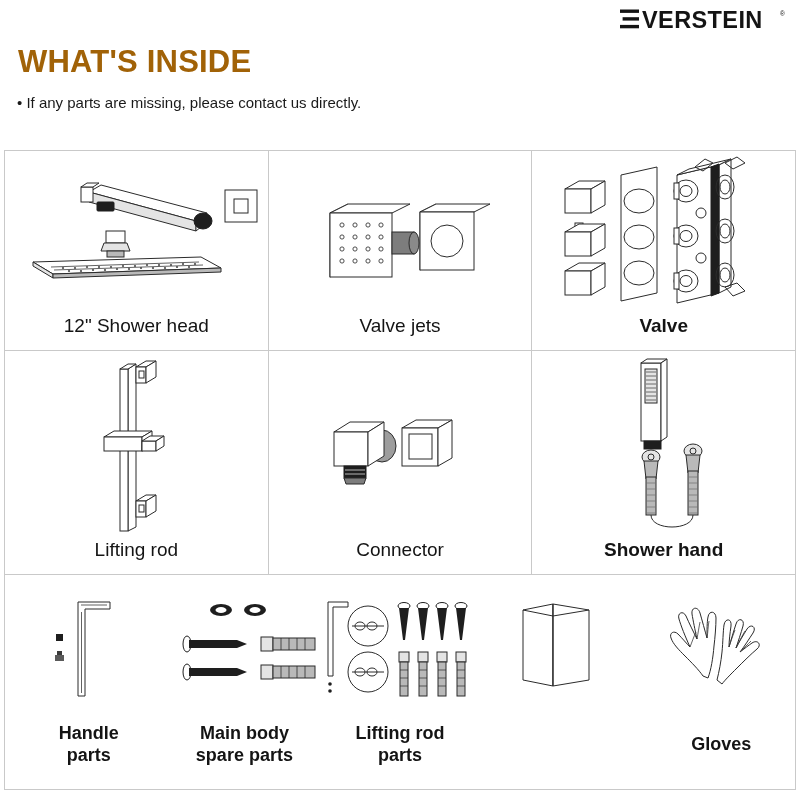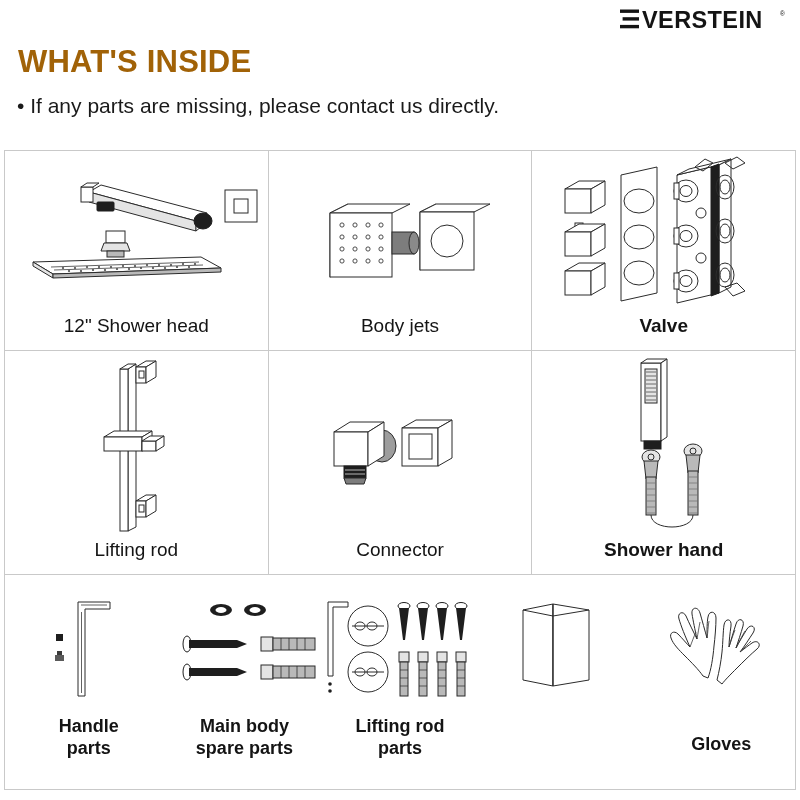--- a/index.html
+++ b/index.html
@@ -44,21 +44,21 @@
     font-weight: bold;
     letter-spacing: 0.2px;
     line-height: 1;
     color: #a16207;
     margin: 0;
   }
   .subtitle {
     position: absolute;
     left: 17px;
     top: 95px;
-    font-size: 21px;
+    font-size: 15px;
     line-height: 1;
     color: #1a1a1a;
     margin: 0;
     white-space: nowrap;
   }
 
   
   .parts-table {
     position: absolute;
     left: 4px;
@@ -126,21 +126,21 @@
     flex: 1 1 0;
   }
   .mini-art {
     height: 120px;
     display: flex;
     align-items: center;
     justify-content: center;
     margin-top: 14px;
   }
   .mini-label {
-    margin-top: 7px;
+    margin-top: 14px;
     font-size: 18px;
     line-height: 1.2;
     text-align: center;
     color: #141414;
     white-space: pre-line;
   }
   .mini-label.single-line { margin-top: 25px; margin-left: 20px; }
 
   svg { display: block; }
   .ln { fill: none; stroke: #2b2b2b; stroke-width: 1; }
@@ -263,21 +263,21 @@
 
             <rect class="fill-dgrey" x="92" y="74" width="22" height="22"></rect>
             <ellipse cx="114" cy="85" rx="5" ry="11" fill="#8a8a8a" stroke="#2b2b2b"></ellipse>
 
             <polygon class="fill-white" points="120,54 136,46 136,104 120,112"></polygon>
             <polygon class="fill-white" points="120,54 136,46 190,46 174,54"></polygon>
             <rect class="fill-white" x="120" y="54" width="54" height="58"></rect>
             <circle class="ln" cx="147" cy="83" r="16"></circle>
           </svg>
         </div>
-        <div class="cell-label">Body jets</div>
+        <div class="cell-label">Valve jets</div>
       </div>
 
       <div class="cell">
         <div class="cell-art">
           <svg width="230" height="160" viewBox="0 0 230 160">
 
             <g>
               <polygon class="fill-white" points="16,36 30,28 56,28 42,36"></polygon>
               <rect class="fill-white" x="16" y="36" width="26" height="24"></rect>
               <polygon class="fill-white" points="42,36 56,28 56,52 42,60"></polygon>

